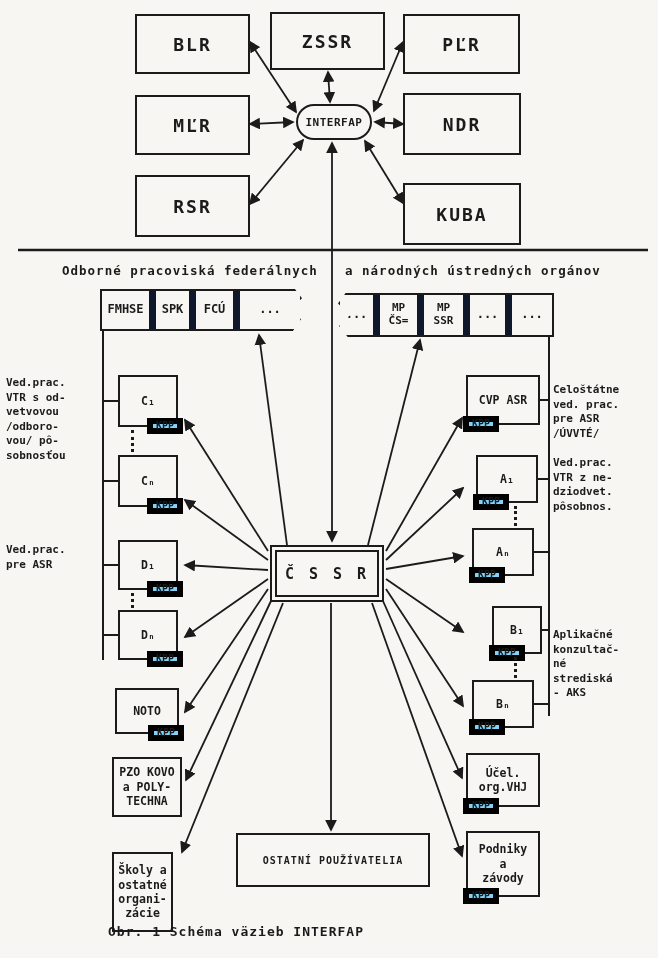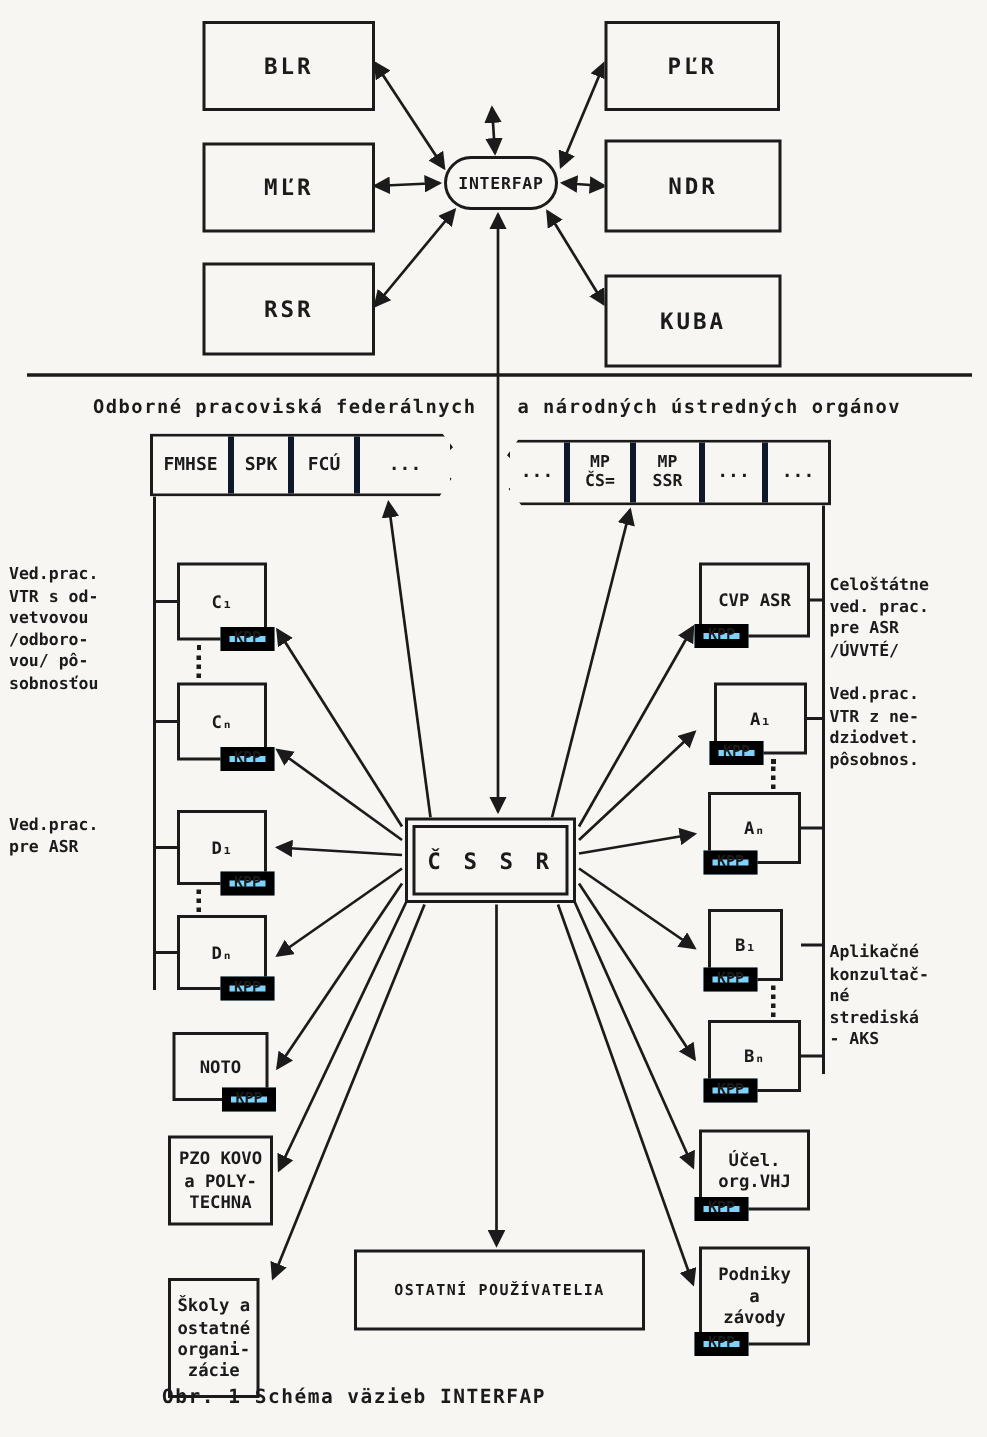--- a/index.html
+++ b/index.html
@@ -1,29 +1,29 @@
 <!DOCTYPE html>
 <html><head>
 <meta charset="utf-8">
 <style>
   *{margin:0;padding:0;box-sizing:border-box}
   body{background:#d8d6d0;font-family:"DejaVu Sans Mono","Liberation Mono",monospace}
   #page{position:relative;width:658px;height:958px;background:#f7f6f2;color:#1b1b1b;overflow:hidden;margin:0 auto}
   svg.lines{position:absolute;inset:0;z-index:1}
   .box{position:absolute;border:2px solid #1b1b1b;background:#f7f6f2;display:flex;align-items:center;justify-content:center;z-index:2;font-weight:bold;text-align:center}
-  .country{font-size:15px;letter-spacing:2px}
+  .country{font-size:18px;letter-spacing:2px}
   .hub{border-radius:18px;font-size:11px;letter-spacing:.5px;z-index:3}
   .node .lbl{white-space:pre-line;font-size:11.5px;line-height:1.25}
   .kpp{position:absolute;width:36px;height:16px;border:6px solid #000000;background:#7dd3fc;font-size:10px;line-height:12px;display:flex;align-items:center;justify-content:center;font-weight:bold;z-index:3}
   .kpp.r{right:-7px;bottom:-9px}
   .kpp.l{left:-5px;bottom:-9px}
   .hdr{position:absolute;font-weight:bold;font-size:12.5px;letter-spacing:1px;z-index:2;white-space:nowrap}
   .side{position:absolute;font-weight:bold;font-size:11px;line-height:1.32;white-space:pre-line;z-index:2}
   .strip{position:absolute;border:2px solid #1b1b1b;background:#f7f6f2;display:flex;z-index:2}
-  .strip .cell{border-right:4px solid #0f172a;display:flex;align-items:center;justify-content:center;font-weight:bold;font-size:12px;white-space:pre-line;line-height:1.15;text-align:center}
+  .strip .cell{border-right:7px solid #0f172a;display:flex;align-items:center;justify-content:center;font-weight:bold;font-size:12px;white-space:pre-line;line-height:1.15;text-align:center}
   .strip .cell:last-child{border-right:none}
   .strip.torn-r{clip-path:polygon(0 0,96.5% 0,100% 22%,94.5% 48%,99.5% 72%,95.5% 100%,0 100%)}
   .strip.torn-l{clip-path:polygon(3.5% 0,100% 0,100% 100%,4.5% 100%,0.5% 75%,5.5% 50%,0 24%)}
   .dots{position:absolute;border-left:3px dotted #1b1b1b;width:0;z-index:2}
   .cssr{outline:2px solid #1b1b1b;outline-offset:-7px;font-size:15px;letter-spacing:3px}
   .ostatni{font-size:10px;letter-spacing:1px}
   .caption{position:absolute;font-weight:bold;font-size:13px;letter-spacing:1px;z-index:2}
 </style>
 </head>
 <body>
@@ -64,20 +64,23 @@
       <line x1="383" y1="601" x2="462" y2="778" marker-end="url(#ah)"></line>
       <line x1="372" y1="603" x2="462" y2="856" marker-end="url(#ah)"></line>
       <path d="M103,331 V660 M103,401 H118 M103,481 H118 M103,565 H118 M103,635 H118" stroke-width="2"></path>
       <path d="M549,337 V716 M540,400 H549 M534,479 H549 M534,552 H549 M534,630 H549 M534,704 H549" stroke-width="2"></path>
     </g>
   </svg>
 
   <div class="box country" style="left:135px;top:14px;width:115px;height:60px">
       <span>BLR</span>
     </div>
+  <div class="box country" style="left:270px;top:12px;width:115px;height:58px">
+      <span>ZSSR</span>
+    </div>
   <div class="box country" style="left:135px;top:95px;width:115px;height:60px">
       <span>MĽR</span>
     </div>
   <div class="box country" style="left:403px;top:14px;width:117px;height:60px">
       <span>PĽR</span>
     </div>
   <div class="box country" style="left:403px;top:93px;width:118px;height:62px">
       <span>NDR</span>
     </div>
   <div class="box country" style="left:135px;top:175px;width:115px;height:62px">
@@ -168,21 +171,21 @@
     <span class="kpp l">KPP</span>
   </div>
   <div class="box node" style="left:476px;top:455px;width:62px;height:48px">
     <span class="lbl">A₁</span>
     <span class="kpp l">KPP</span>
   </div>
   <div class="box node" style="left:472px;top:528px;width:62px;height:48px">
     <span class="lbl">Aₙ</span>
     <span class="kpp l">KPP</span>
   </div>
-  <div class="box node" style="left:472px;top:606px;width:50px;height:48px">
+  <div class="box node" style="left:492px;top:606px;width:50px;height:48px">
     <span class="lbl">B₁</span>
     <span class="kpp l">KPP</span>
   </div>
   <div class="box node" style="left:472px;top:680px;width:62px;height:48px">
     <span class="lbl">Bₙ</span>
     <span class="kpp l">KPP</span>
   </div>
   <div class="box node" style="left:466px;top:753px;width:74px;height:54px">
     <span class="lbl">Účel.
 org.VHJ</span>

